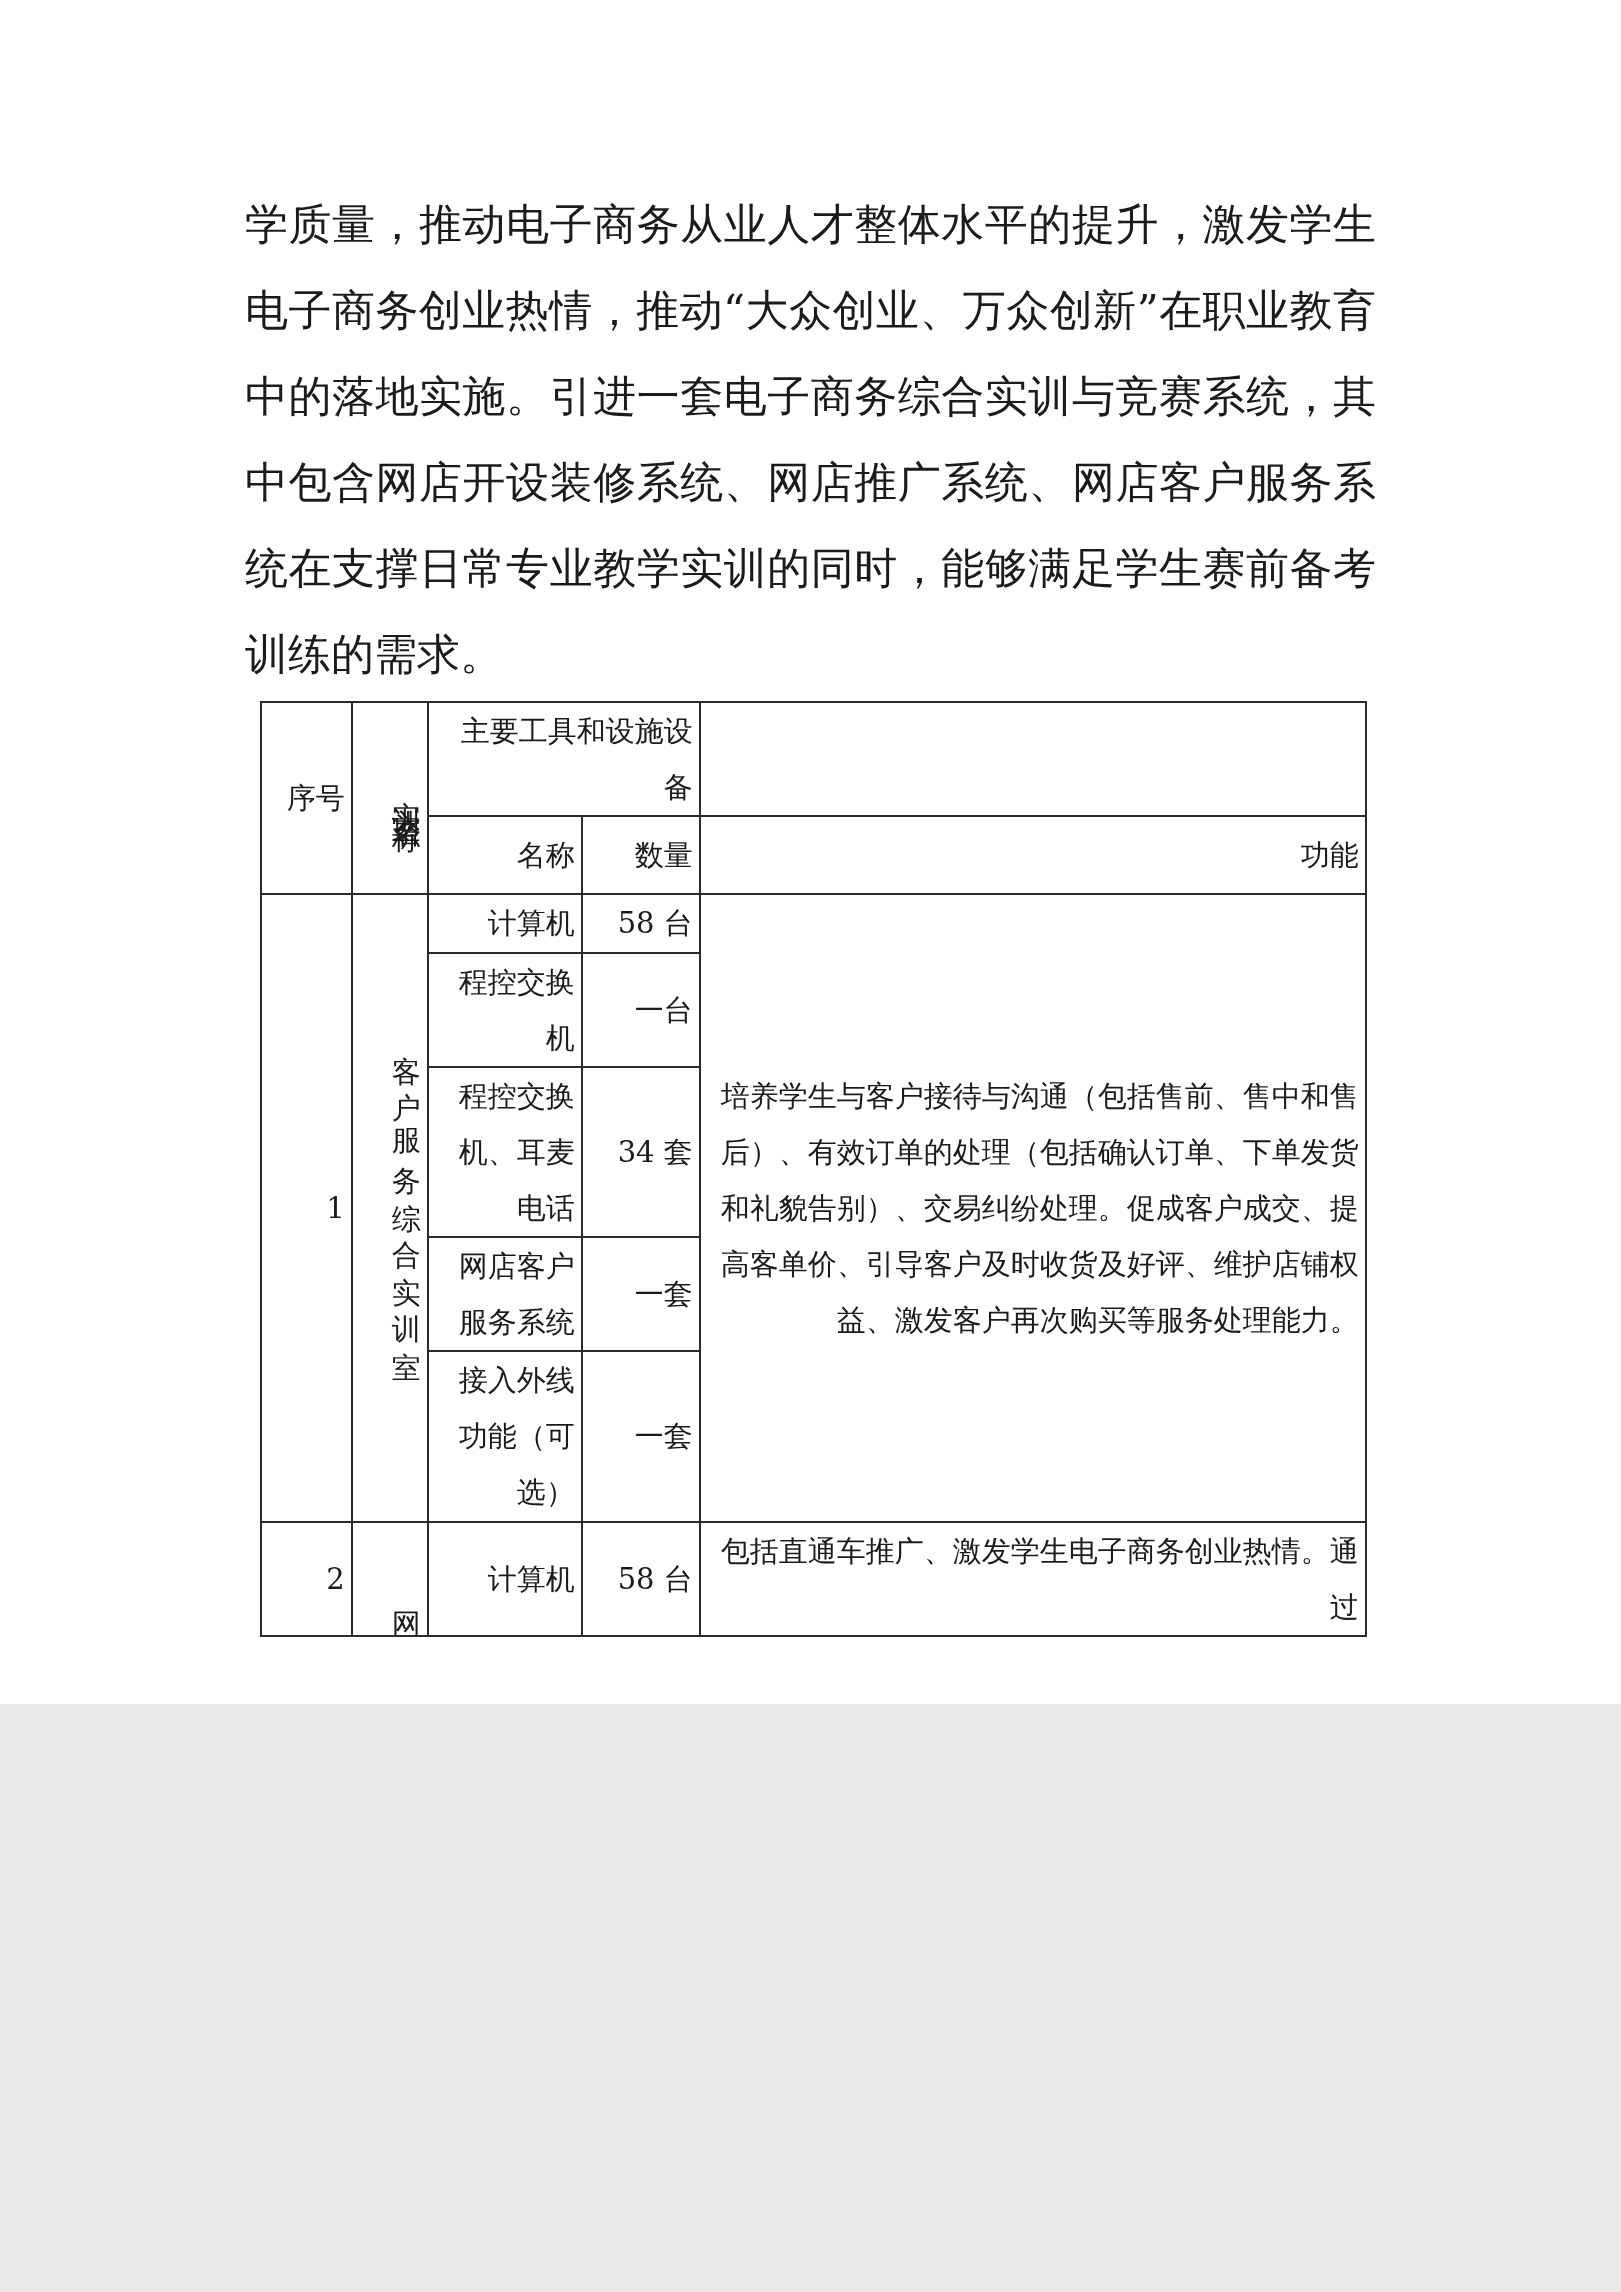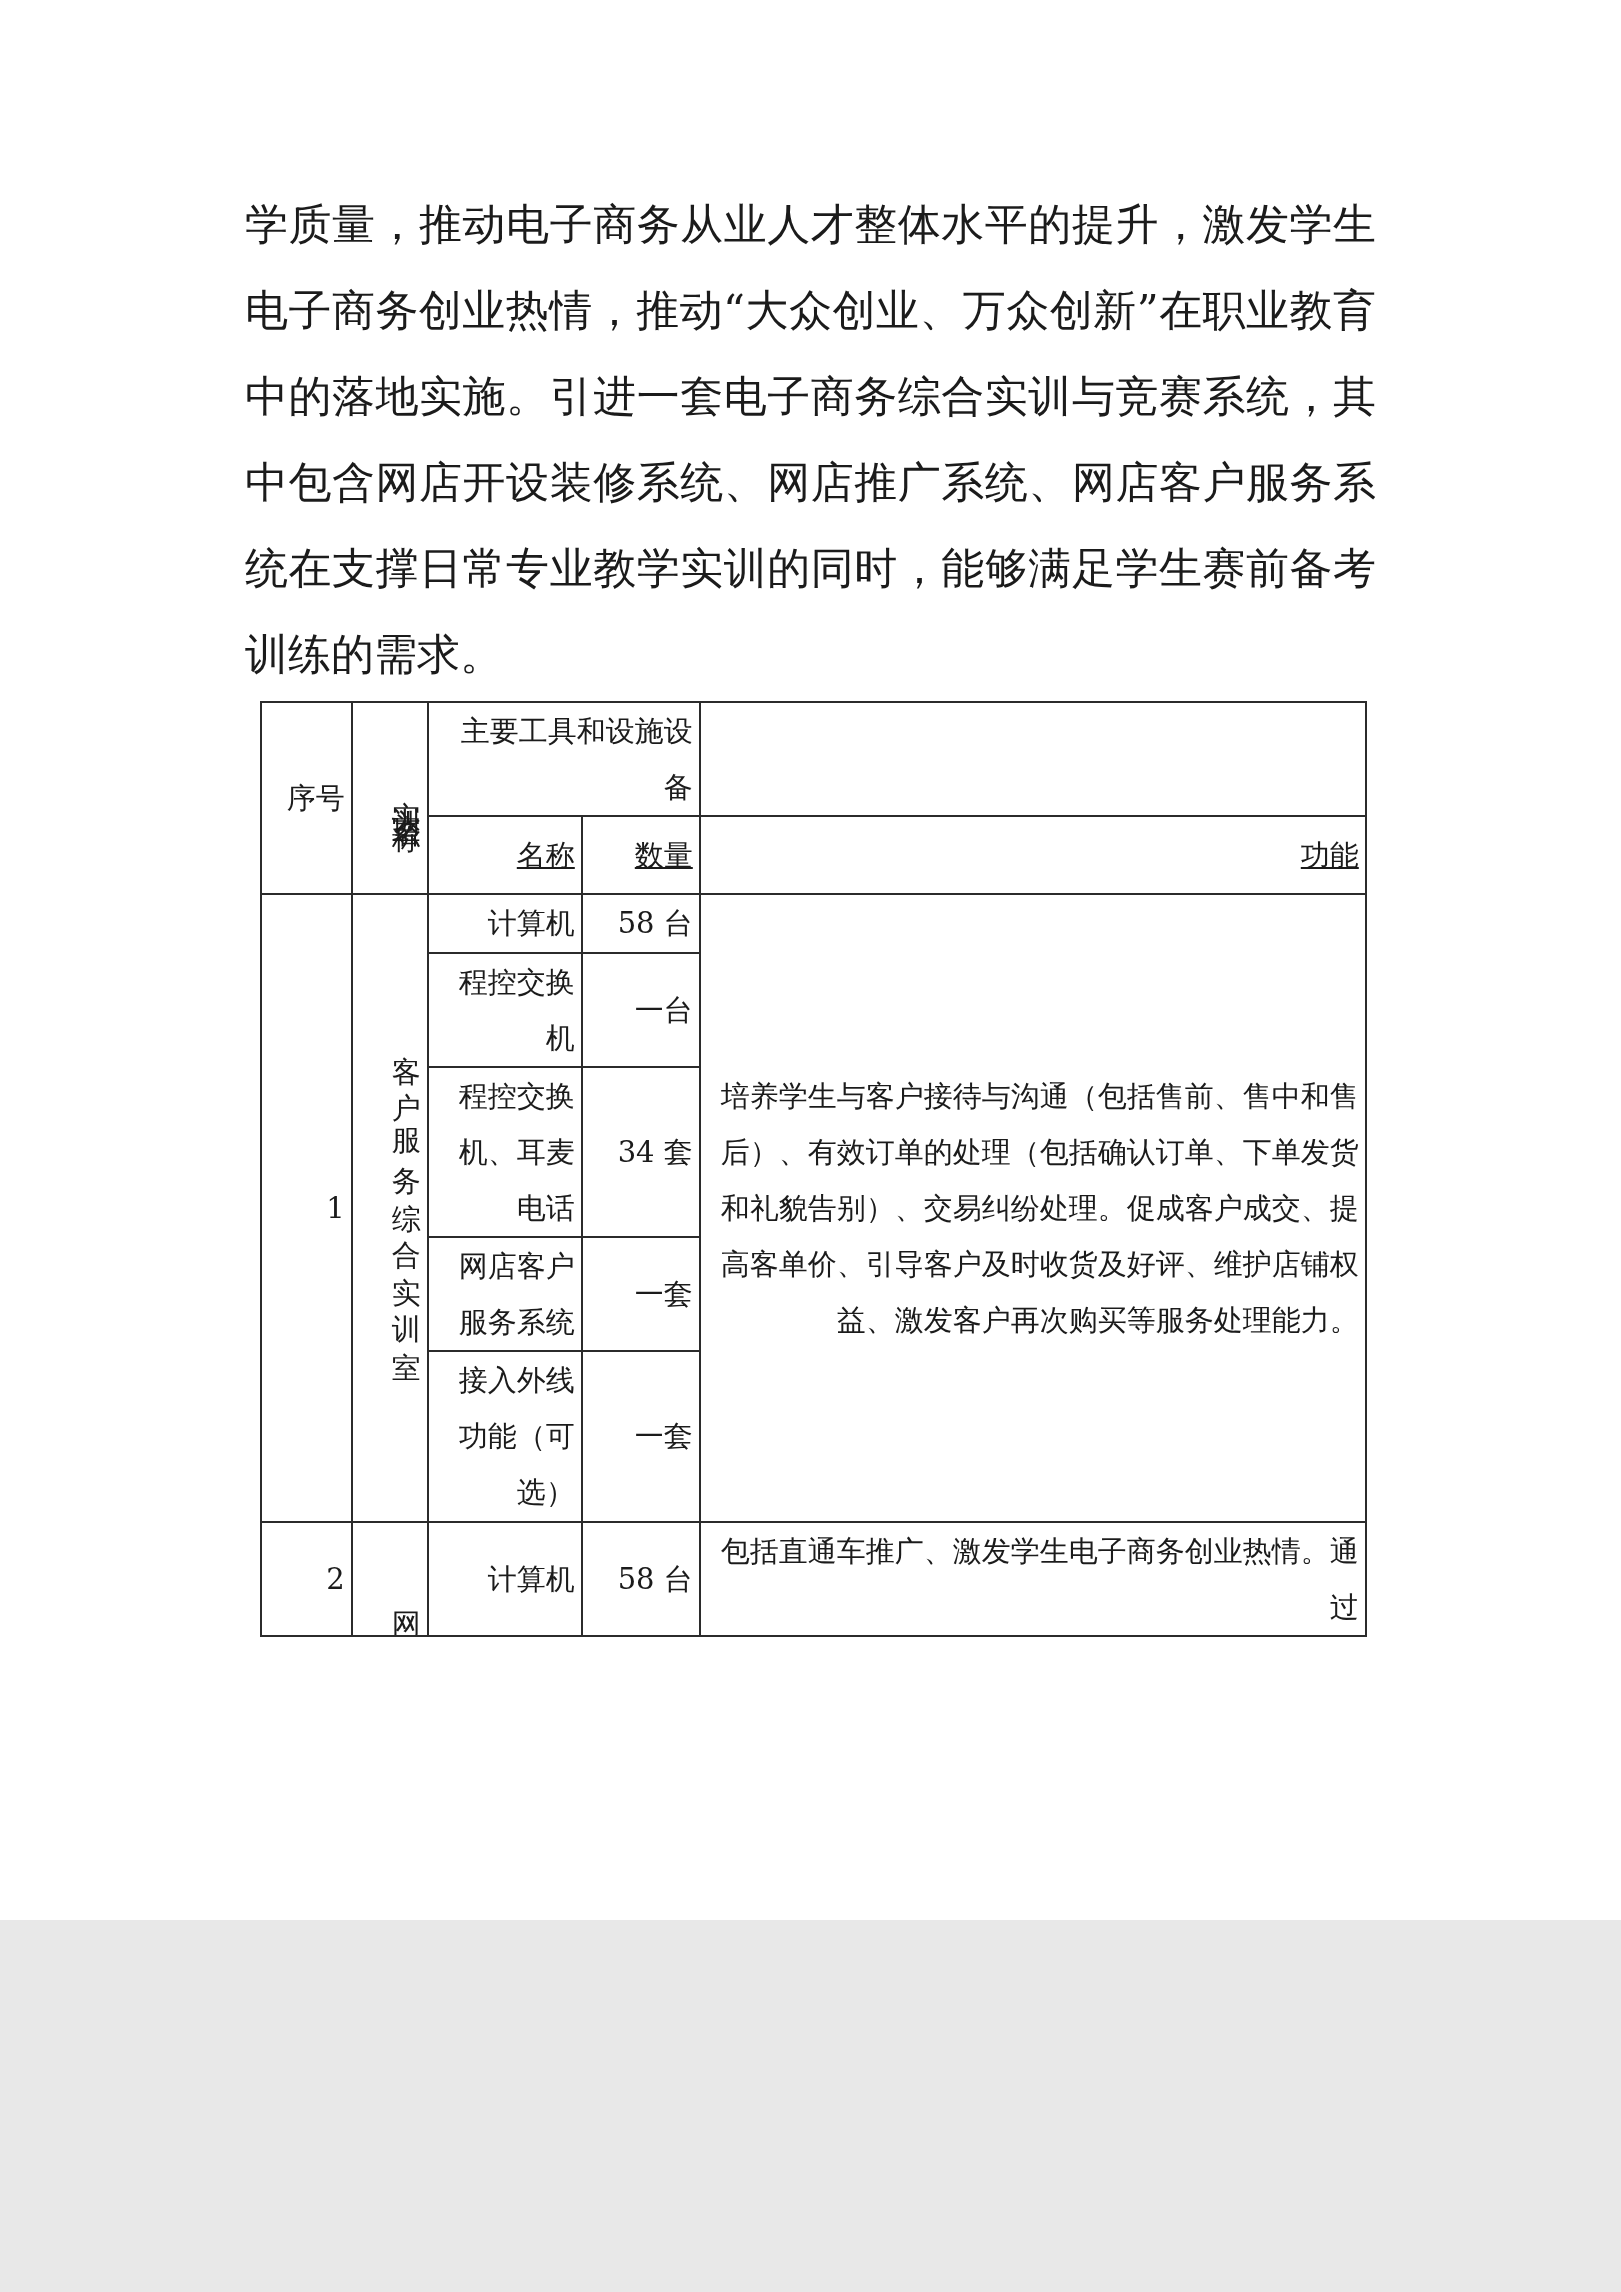--- a/index.html
+++ b/index.html
@@ -1,19 +1,19 @@
 <!DOCTYPE html>
 <html><head>
 <meta charset="utf-8">
 <style>
   html, body { margin: 0; padding: 0; background: #e8e8e8; }
   .page {
     position: relative;
     width: 1621px;
-    height: 1920px;
+    height: 1704px;
     background: #ffffff;
     margin: 0 auto;
     overflow: hidden;
     font-family: "DejaVu Serif", "Liberation Serif", serif;
     color: #1b1b1b;
   }
   .content {
     position: absolute;
     left: 245px;
     top: 181px;
@@ -42,21 +42,21 @@
   table.doc-table td {
     border: 2px solid #2b2b2b;
     padding: 0 5.9px;
     text-align: right;
     vertical-align: middle;
     overflow: hidden;
   }
   table.doc-table { border: 2.9px solid #2b2b2b; }
 
   tr.r-h1 { height: 106px; }
-  tr.r-h2 { height: 78px; text-decoration: underline; }
+  tr.r-h2 { height: 78px; }
   tr.r-e1 { height: 59px; }
   tr.r-e2 { height: 113px; }
   tr.r-e3 { height: 169px; }
   tr.r-e4 { height: 111px; }
   tr.r-e5 { height: 171px; }
   tr.r-d2 { height: 55px; }
 
   td.top-align { vertical-align: top; padding-top: 7.8px; margin-top: 27px; }
   td.seq-cell  { vertical-align: top; padding-top: 4.9px; }
   td.room-cell { vertical-align: top; padding-top: 9.8px; }

